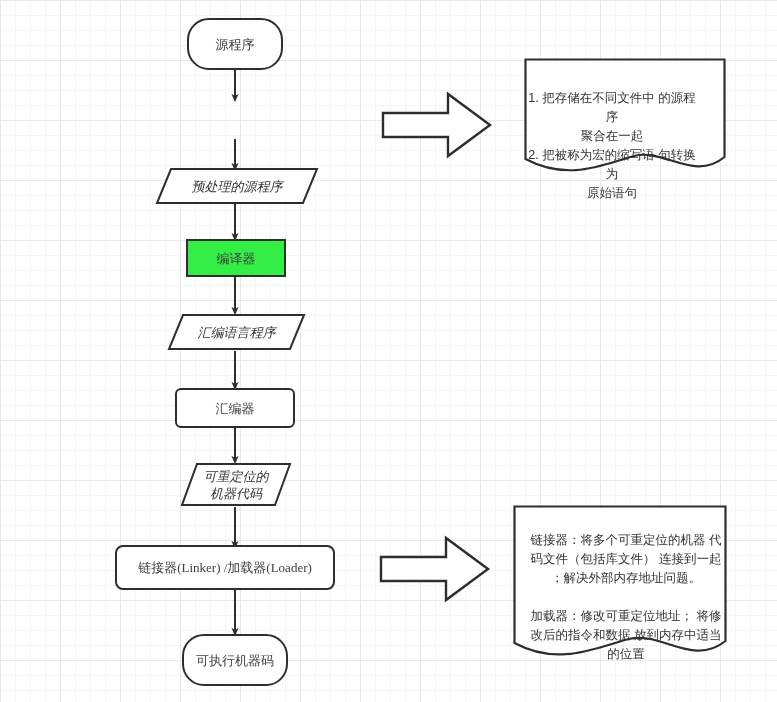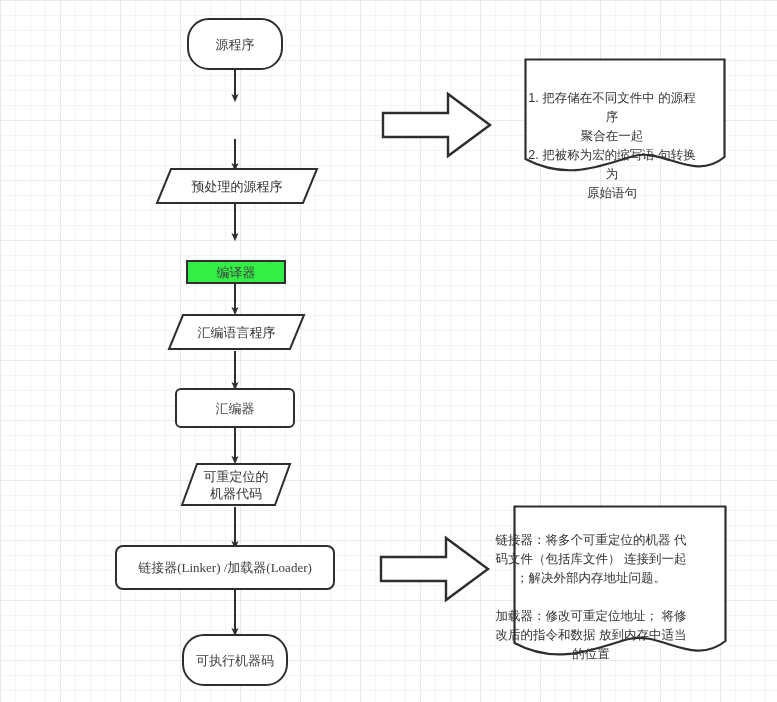--- a/index.html
+++ b/index.html
@@ -57,20 +57,21 @@
   .para-label {
     position: absolute;
     display: flex;
     align-items: center;
     justify-content: center;
     text-align: center;
     color: #333333;
     font-size: 13px;
     line-height: 17px;
     white-space: pre-line;
+    font-style: italic;
   }
   .doc-label {
     position: absolute;
     color: #333333;
     font-size: 12.5px;
     line-height: 19px;
     text-align: center;
     white-space: pre-line;
   }
 </style>
@@ -102,21 +103,21 @@
   </div>
 
 
   <svg class="svgwrap" style="left:155px; top:167px; width:164px; height:38px;" viewBox="0 0 164 38">
     <polygon points="16,2 162,2 148,36 2,36" fill="#ffffff" stroke="#2e2e2e" stroke-width="2"></polygon>
   </svg>
   <div class="para-label" style="left:155px; top:167px; width:164px; height:38px;">
     <span>预处理的源程序</span>
   </div>
 
-  <div class="node shape-rect" style="left:186px; top:239px; width:100px; height:24px; background:#33ee44;margin-top:21px;">
+  <div class="node shape-rect" style="left:186px; top:239px; width:100px; height:38px; background:#33ee44;">
     <span class="node-label">编译器</span>
   </div>
 
   <svg class="svgwrap" style="left:167px; top:313px; width:139px; height:38px;" viewBox="0 0 139 38">
     <polygon points="16,2 137,2 123,36 2,36" fill="#ffffff" stroke="#2e2e2e" stroke-width="2"></polygon>
   </svg>
   <div class="para-label" style="left:167px; top:313px; width:139px; height:38px;">
     <span>汇编语言程序</span>
   </div>
 
@@ -154,21 +155,21 @@
 原始语句</span>
   </div>
 
   <svg class="svgwrap" style="left:378px; top:534px; width:115px; height:70px;" viewBox="0 0 115 70">
     <polygon points="3,23 68,23 68,4 110,35 68,66 68,47 3,47" fill="#ffffff" stroke="#2e2e2e" stroke-width="2.4" stroke-linejoin="miter"></polygon>
   </svg>
 
   <svg class="svgwrap" style="left:513px; top:505px; width:214px; height:155px;" viewBox="0 0 214 155">
     <path d="M1.5,1.5 L212.5,1.5 L212.5,136 C180,162 148,126 116,134 C84,142 46,162 1.5,138 Z" fill="#ffffff" stroke="#2e2e2e" stroke-width="2.2"></path>
   </svg>
-  <div class="doc-label" style="left:484px; top:512px; width:214px; height:125px;">
+  <div class="doc-label" style="left:513px; top:512px; width:214px; height:125px;padding-left:6px;">
     <span>链接器：将多个可重定位的机器 代
 码文件（包括库文件） 连接到一起
 ；解决外部内存地址问题。
 
 加载器：修改可重定位地址； 将修
 改后的指令和数据 放到内存中适当
 的位置</span>
   </div>
 
 </div>

